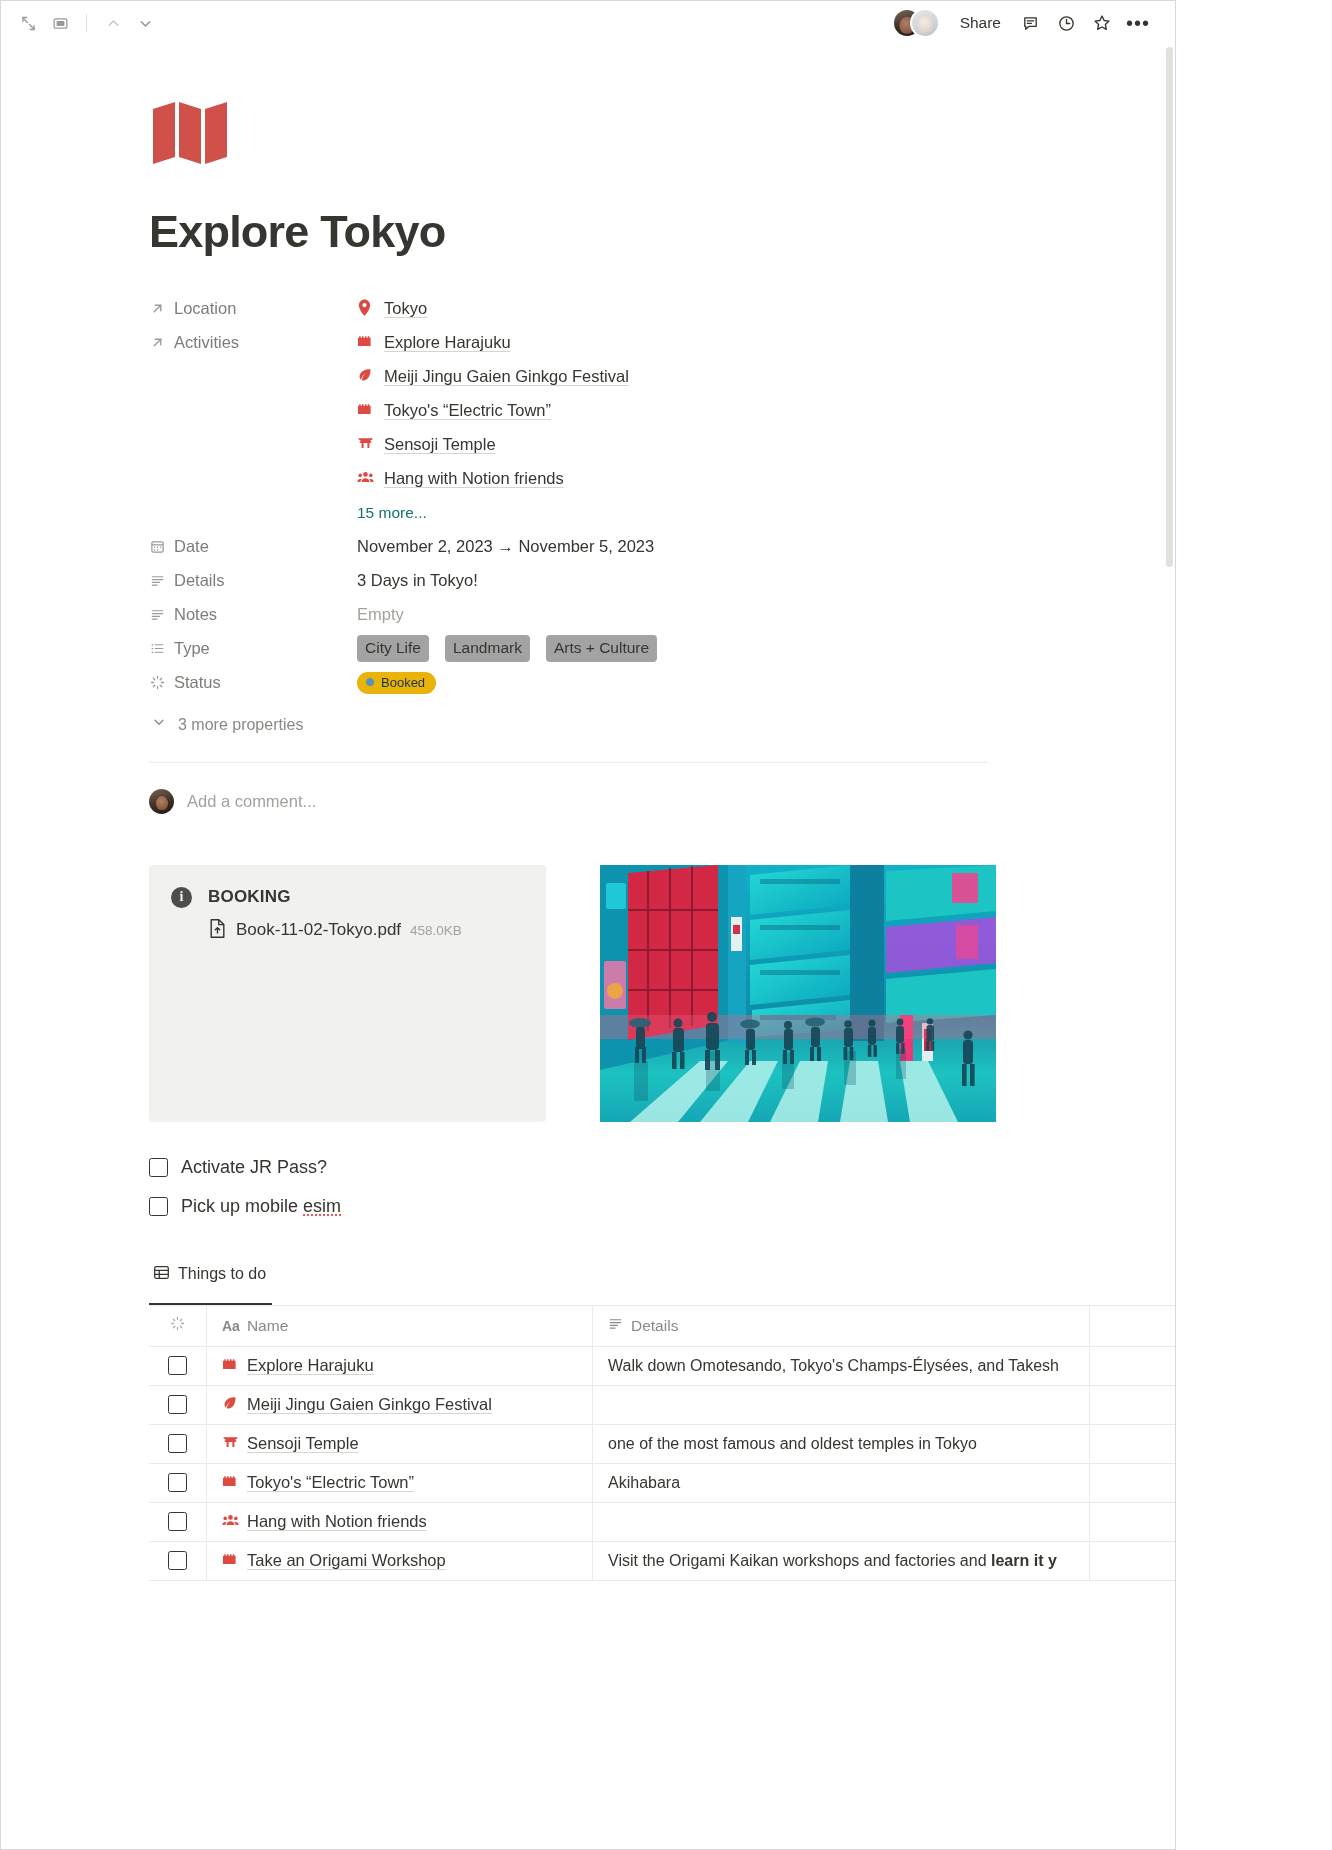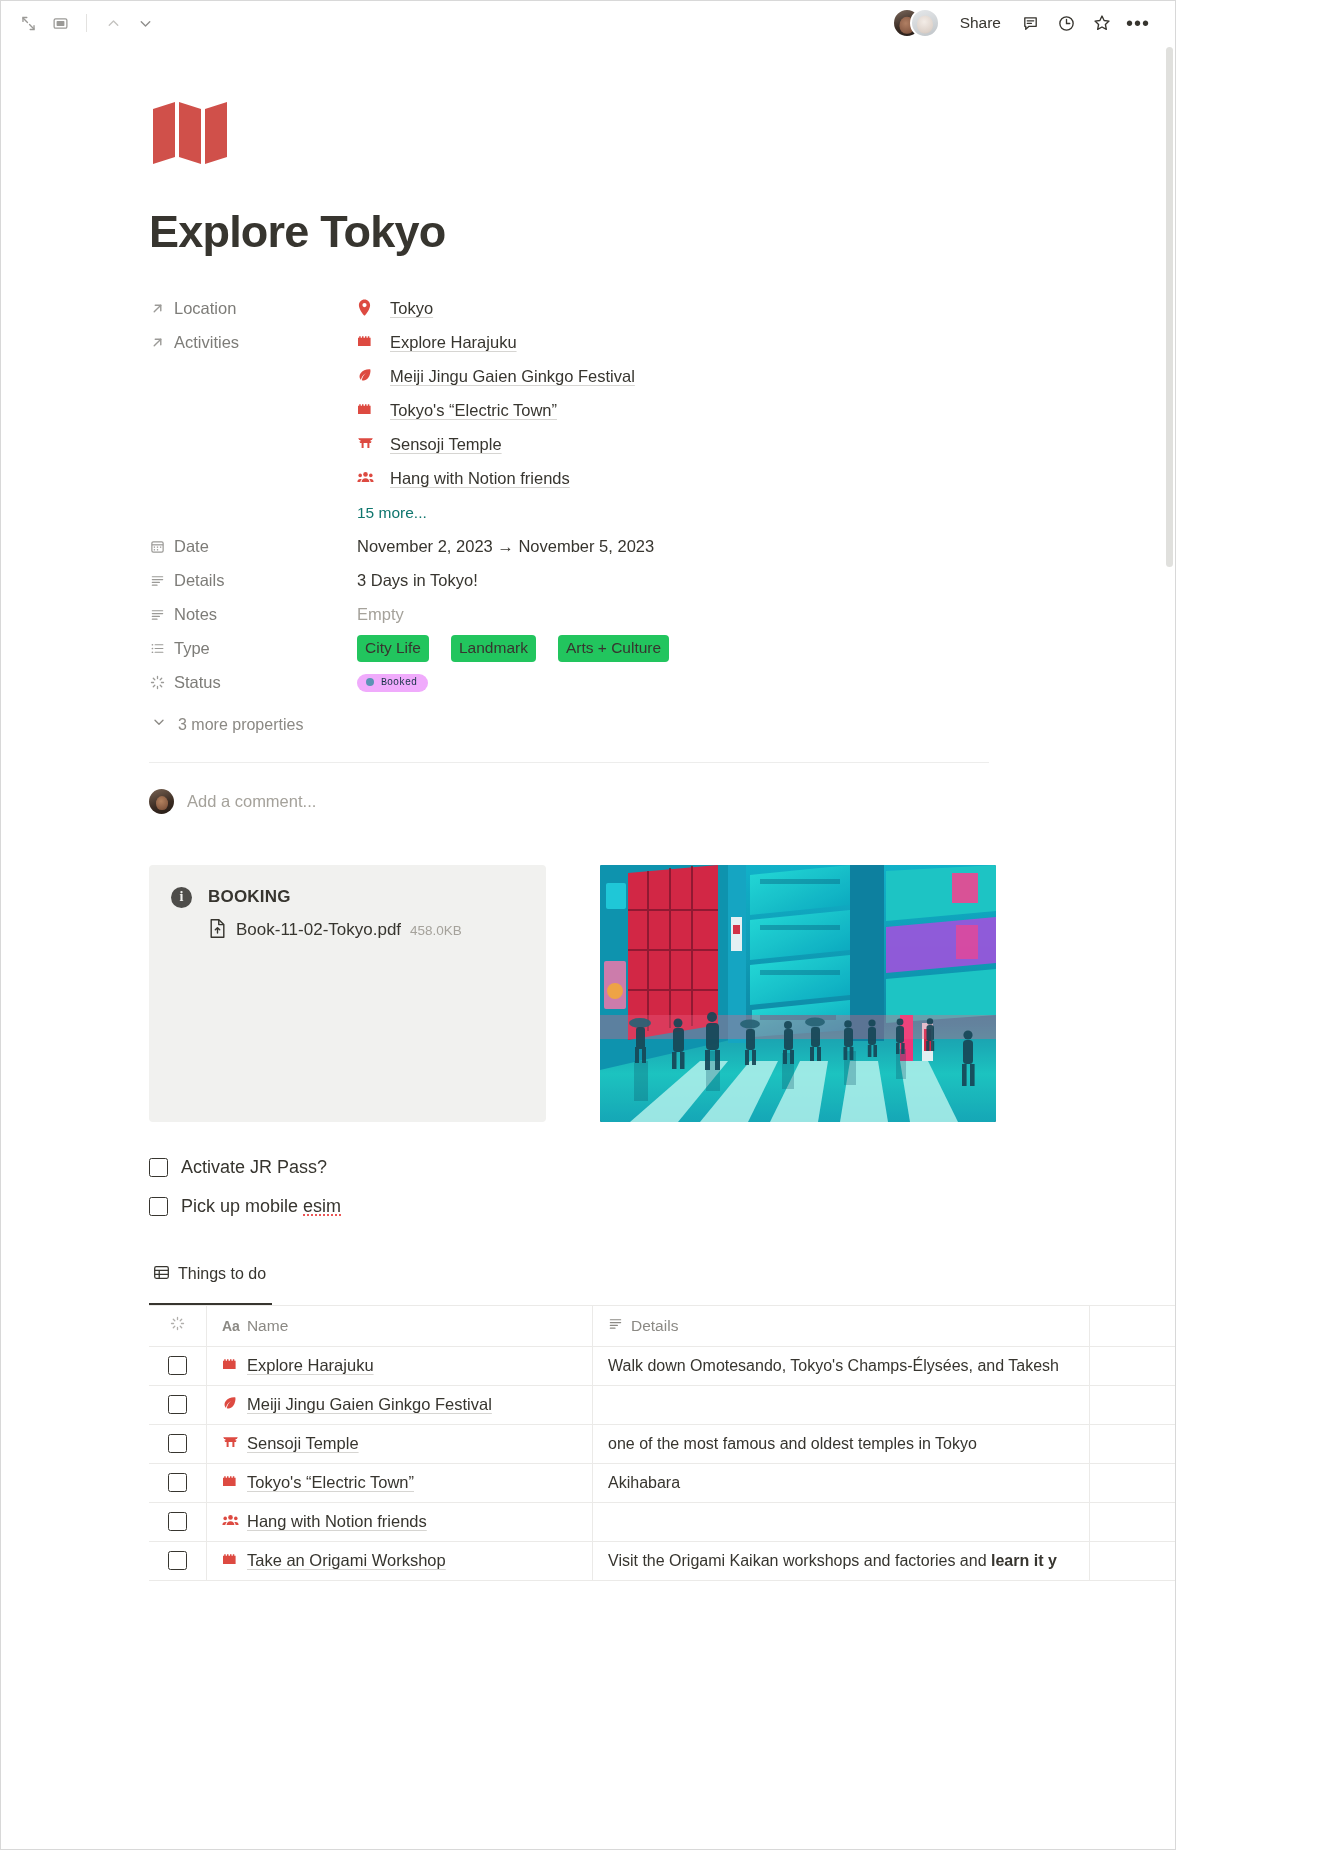--- a/index.html
+++ b/index.html
@@ -113,56 +113,55 @@
     font-size: 16.5px;
     color: #7d7c78;
     white-space: nowrap;
   }
   .pi { width: 16px; height: 16px; flex:0 0 16px; display:flex; align-items:center; justify-content:center; color:#9b9a97; }
   .prop-val { flex: 1; padding-top: 0; }
   .pv-line {
     height: 34px;
     display: flex;
     align-items: center;
-    gap: 15px;
+    gap: 9px;
     font-size: 16.5px;
     color: #37352f;
   }
   .pv-text { font-size: 16.5px; color:#37352f; }
   .link-u {
     text-decoration: underline;
     text-decoration-color: #d6d5d2;
     text-underline-offset: 3px;
     text-decoration-thickness: 1px;
   }
   .muted { color: #a5a29b; }
   .more-link { font-size:15.5px; color:#0f766e; }
 
   .emoji { font-size: 16px; line-height:1; width:18px; display:inline-block; }
 
   .chip {
     display: inline-block;
-    background: #22c55e;
+    background: #a3a3a3;
     border-radius: 4px;
     padding: 3px 8px 4px;
     font-size: 15.5px;
     color: #37352f;
     margin-right: 7px;
     line-height: 1.25;
   }
   .chip-status {
     display: inline-flex;
     align-items: center;
     gap: 7px;
-    background: #f0abfc;
+    background: #eab308;
     color: #183347;
     border-radius: 11px;
     padding: 3px 11px 4px 9px;
-    font-size: 10px;
-    font-family: Liberation Mono, monospace;
+    font-size: 13px;
   }
   .dot-blue {
     width: 8px; height: 8px; border-radius: 50%;
     background: #5b93b5; display:inline-block;
   }
 
   .more-props {
     display: flex; align-items: flex-end; gap: 11px;
     margin-top: 14px; margin-left: 2px;
     color: #8b8984; font-size: 16px;

